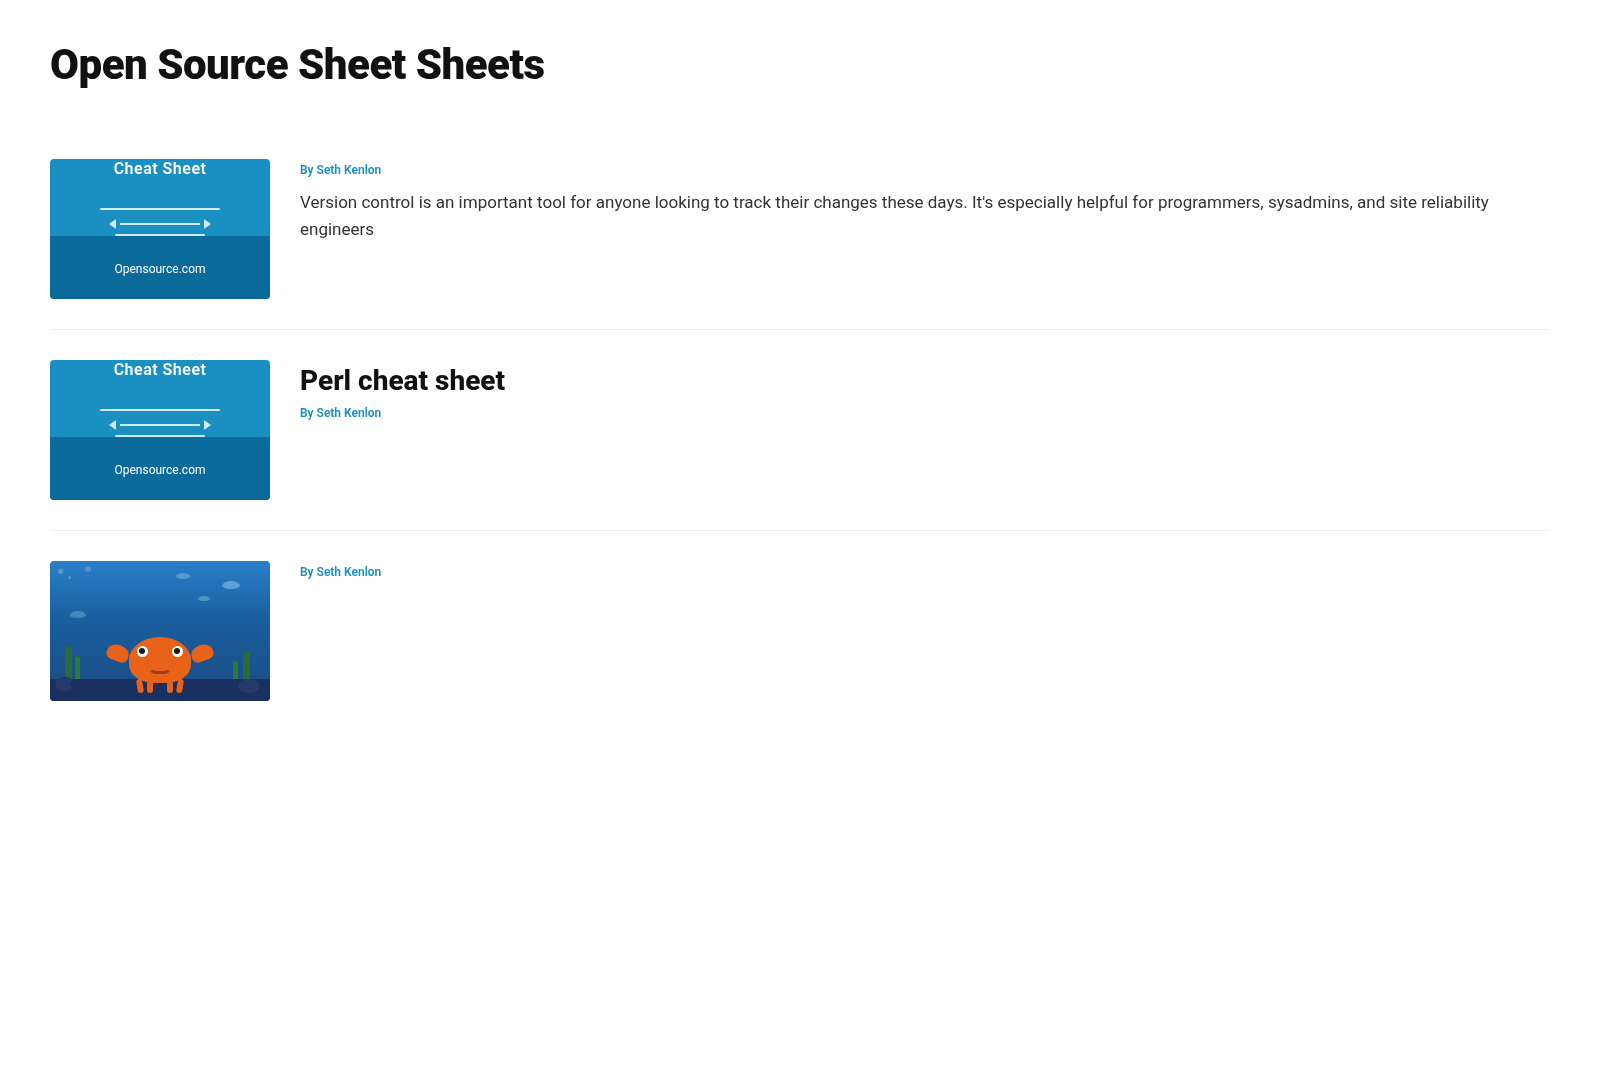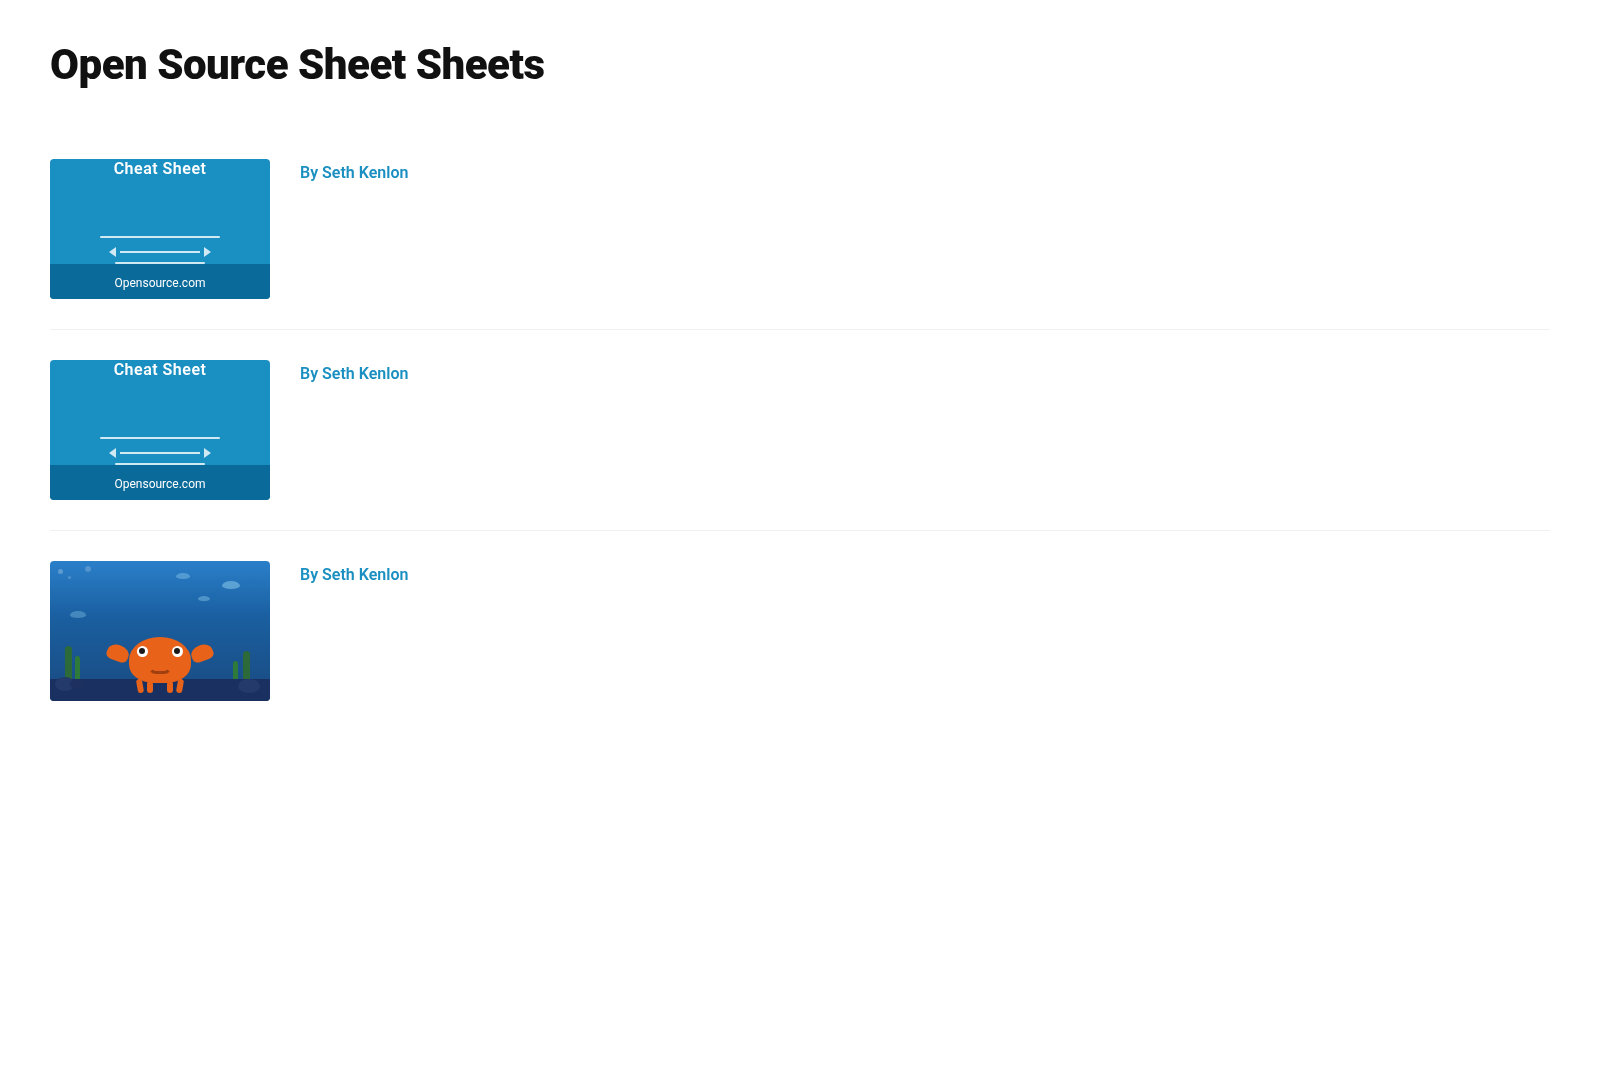--- a/index.html
+++ b/index.html
@@ -127,21 +127,21 @@
 
     .thumb-connector {
       width: 80px;
       height: 2px;
       background: rgba(255,255,255,0.8);
     }
 
     .thumbnail-cheatsheet .thumb-bottom {
       background: #0a6a99;
       width: 100%;
-      padding: 8px 10px;
+      padding: 22px 10px;
       text-align: center;
     }
 
     .thumbnail-cheatsheet .thumb-site {
       color: #ffffff;
       font-size: 12px;
       font-weight: 400;
     }
 
     
@@ -168,21 +168,21 @@
 
     .article-title {
       font-size: 28px;
       font-weight: 800;
       color: #111111;
       margin-bottom: 8px;
       line-height: 1.2;
     }
 
     .article-author {
-      font-size: 16px;
+      font-size: 12px;
       font-weight: 600;
       color: #1a8fc1;
       margin-bottom: 12px;
     }
 
     .article-excerpt {
       font-size: 17px;
       color: #333333;
       line-height: 1.6;
     }
@@ -209,20 +209,21 @@
             <div class="thumb-line thumb-line-medium"></div>
           </div>
         </div>
         <div class="thumb-bottom">
           <span class="thumb-site">Opensource.com</span>
         </div>
       </div>
     </div>
     <div class="article-content">
       <div class="article-author">By Seth Kenlon</div>
+      <p class="article-excerpt">Version control is an important tool for anyone looking to track their changes these days. It's especially helpful for programmers, sysadmins, and site reliability engineers</p>
     </div>
   </div>
 
   <div class="article-item">
     <div class="article-thumbnail">
       <div class="thumbnail-cheatsheet">
         <div class="thumb-top">
           <span class="thumb-label">Cheat Sheet</span>
           <div class="thumb-lines">
             <div class="thumb-line thumb-line-long"></div>
@@ -233,20 +234,21 @@
             </div>
             <div class="thumb-line thumb-line-medium"></div>
           </div>
         </div>
         <div class="thumb-bottom">
           <span class="thumb-site">Opensource.com</span>
         </div>
       </div>
     </div>
     <div class="article-content">
+      <h2 class="article-title">Perl cheat sheet</h2>
       <div class="article-author">By Seth Kenlon</div>
     </div>
   </div>
 
   <div class="article-item">
     <div class="article-thumbnail">
       <div class="thumbnail-rust">
         <div class="rust-ocean">
 
           <div style="position:absolute; top:8px; left:8px; width:5px; height:5px; background:rgba(255,255,255,0.25); border-radius:50%;"></div>

